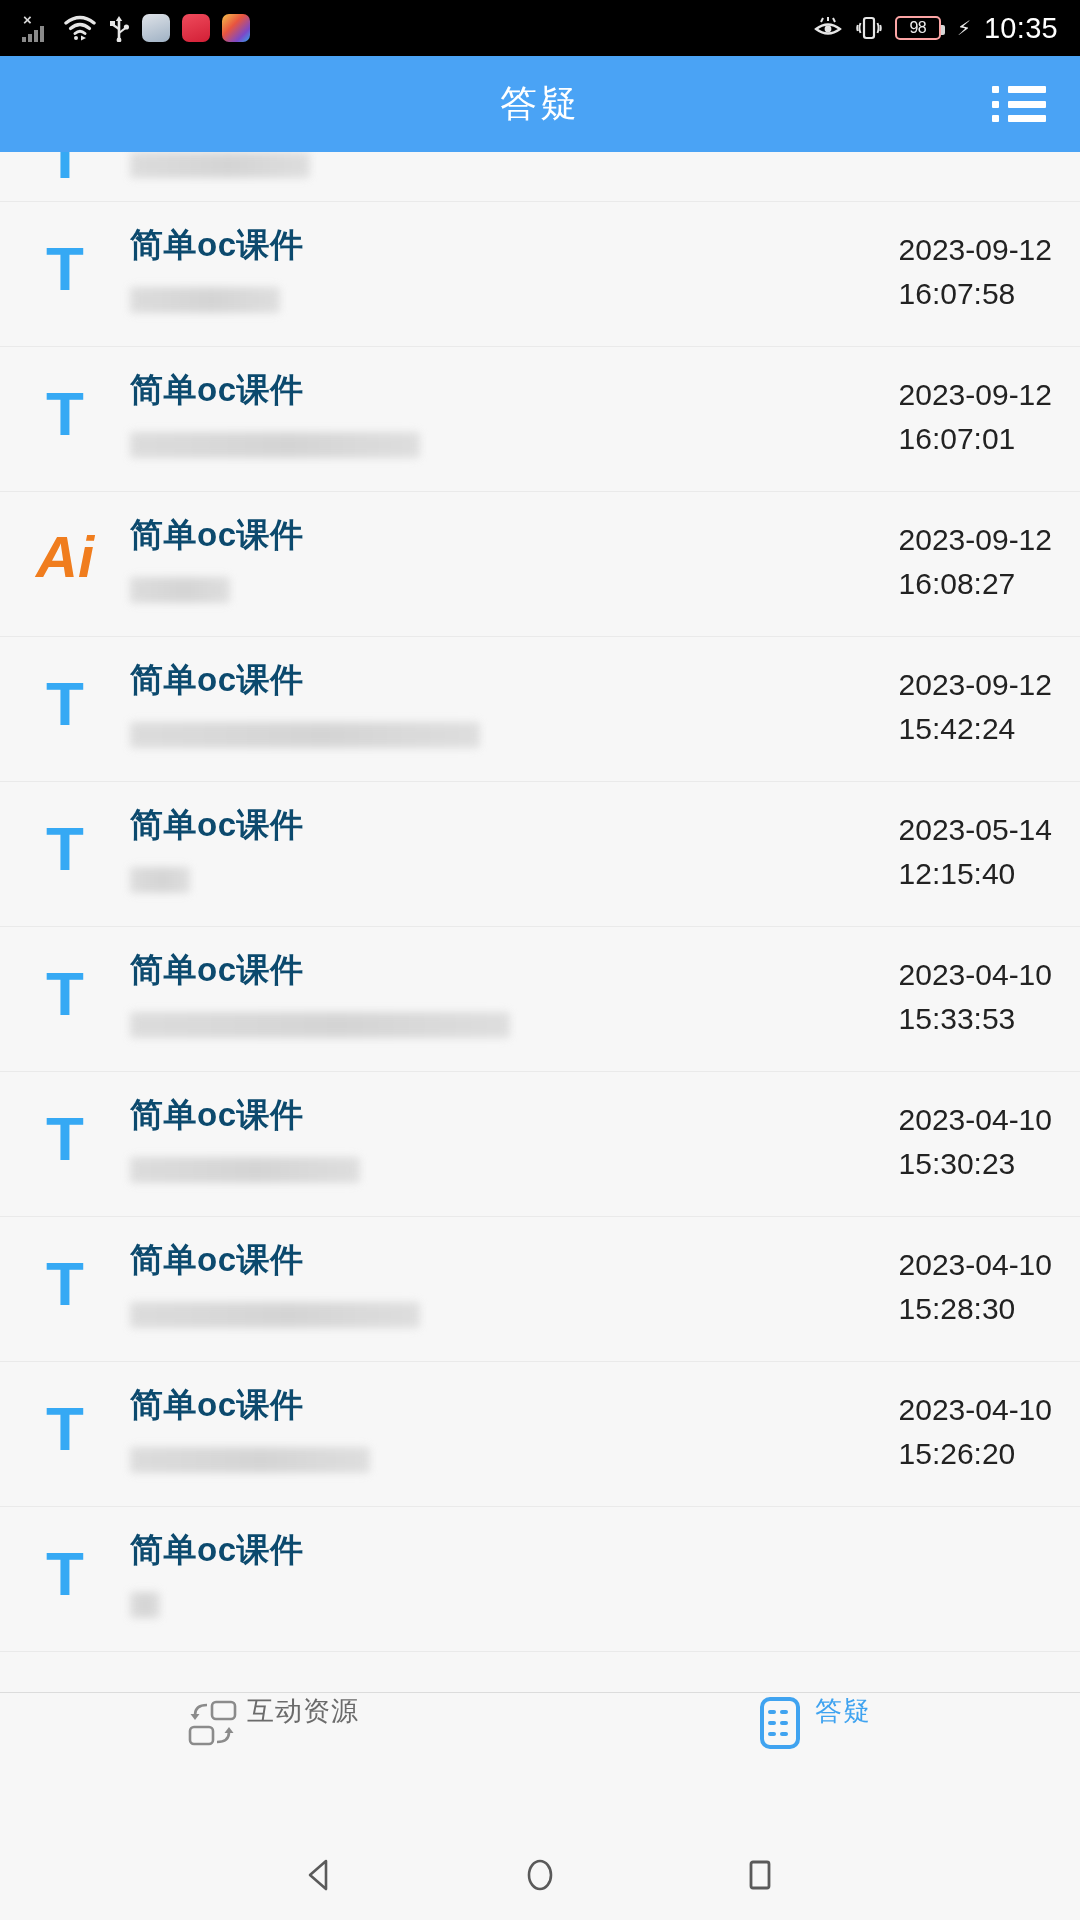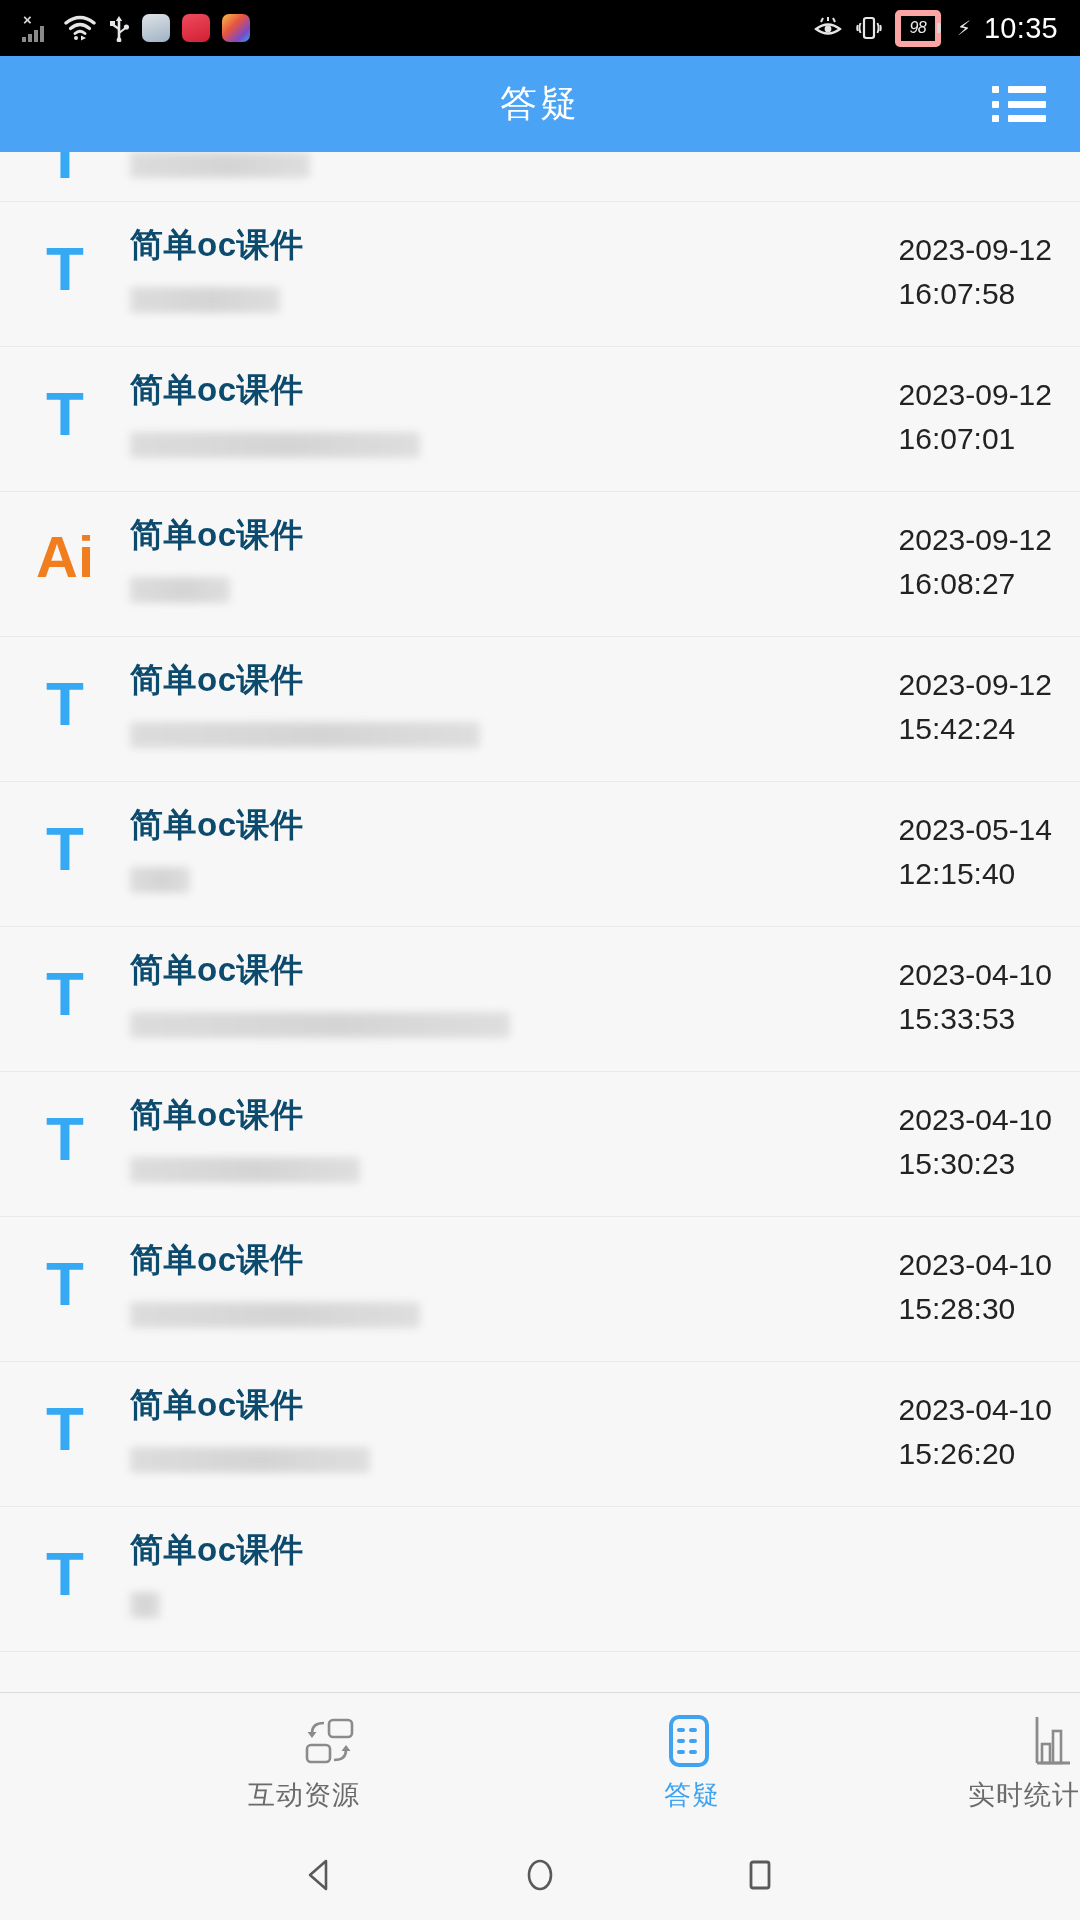--- a/index.html
+++ b/index.html
@@ -34,22 +34,22 @@
   .icon-wifi{ width:32px; height:26px; }
   .icon-usb{ width:22px; height:28px; }
   .app-badge{ width:28px; height:28px; border-radius:7px; display:block; }
   .badge-blue{ background:linear-gradient(160deg,#dfe3e8,#9fb1c4); }
   .badge-red{ background:linear-gradient(160deg,#ef4b5c,#d21f36); }
   .badge-rainbow{ background:linear-gradient(135deg,#f4c04a,#e8553f 40%,#7b49c9 75%,#2fa7e8); }
 
   .icon-eye{ width:30px; height:24px; }
   .icon-vibrate{ width:26px; height:28px; }
   .battery{
-    width:46px; height:37px; border:6px solid #fca5a5; border-radius:5px;
-    display:flex; align-items:center; justify-content:center; position:relative;font-style:italic;
+    width:46px; height:24px; border:2px solid #fca5a5; border-radius:5px;
+    display:flex; align-items:center; justify-content:center; position:relative;
   }
   .battery:after{
     content:""; position:absolute; right:-6px; top:7px;
     width:4px; height:10px; background:#d6d6d6; border-radius:0 2px 2px 0;
   }
   .battery span{ font-size:16px; line-height:1; color:#ededed; letter-spacing:-0.5px;}
   .bolt{ font-size:20px; line-height:1; color:#ededed; margin-left:3px;}
   .sb-time{ font-size:29px; color:#fff; letter-spacing:0.3px; }
 
   
@@ -93,21 +93,21 @@
   .row-icon{
     width:130px; flex:0 0 130px;
     display:flex; align-items:center; justify-content:center;
     padding-top:14px;
   }
   .ft{
     font-size:62px; line-height:1; font-weight:700;
     font-family:"Liberation Sans","DejaVu Sans",sans-serif;
   }
   .ft-t{ color:#36a9f4; }
-  .ft-ai{ color:#f07d1e; font-size:58px; }
+  .ft-ai{ color:#f07d1e; font-size:58px;font-style:italic; }
   .row-body{ flex:1; min-width:0; padding-right:20px; }
   .row-title{
     font-size:33px; font-weight:700; color:#0c4a6e;
     letter-spacing:0.5px; line-height:1.25;
   }
   .row-sub{
     margin-top:22px; height:26px;
     display:block; border-radius:3px;
     background:linear-gradient(90deg,#d8d8d8,#cfcfcf 55%,#dadada);
     filter:blur(4px);
@@ -121,22 +121,22 @@
 
   
   .tabbar{
     position:absolute; left:0; bottom:90px;
     width:1080px; height:138px;
     background:#f7f7f7;
     border-top:1px solid #dcdcdc;
     display:flex; align-items:center;
   }
   .tab{
-    flex:1; display:flex; flex-direction:column;
-    align-items:flex-end; justify-content:center; gap:4px;
+    flex:1; display:flex; 
+    align-items:flex-start; justify-content:center; gap:4px;
     height:100%;
   }
   .tab .tab-label{ font-size:27px; color:#6b6b6b; letter-spacing:1px; }
   .tab.active .tab-label{ color:#3fa3f0; }
   .tab-ic{ width:62px; height:62px; display:flex; align-items:center; justify-content:center; }
 
   
   .android-nav{
     position:absolute; left:0; bottom:0;
     width:1080px; height:90px;
@@ -395,31 +395,20 @@
           <rect x="19" y="28" width="8" height="4" rx="2"></rect>
           <rect x="31" y="28" width="8" height="4" rx="2"></rect>
           <rect x="19" y="39" width="8" height="4" rx="2"></rect>
           <rect x="31" y="39" width="8" height="4" rx="2"></rect>
         </g>
       </svg>
     </span>
     <span class="tab-label">答疑</span>
   </div>
 
-  <div class="tab">
-    <span class="tab-ic">
-      <svg viewBox="0 0 62 62" width="62" height="62">
-        <line x1="19" y1="6" x2="19" y2="52" stroke="#8b8b8b" stroke-width="2.8"></line>
-        <line x1="19" y1="52" x2="52" y2="52" stroke="#8b8b8b" stroke-width="2.8"></line>
-        <rect x="24" y="33" width="8" height="19" stroke="#8b8b8b" stroke-width="2.6" fill="none"></rect>
-        <rect x="35" y="20" width="8" height="32" stroke="#8b8b8b" stroke-width="2.6" fill="none"></rect>
-      </svg>
-    </span>
-    <span class="tab-label">实时统计</span>
-  </div>
 
 </div>
 
 <div class="android-nav">
   <span class="nav-key">
     <svg viewBox="0 0 40 40" width="40" height="40">
       <path d="M26 6 L10 20 L26 34 z" stroke="#5a5a5a" stroke-width="2.6" fill="none" stroke-linejoin="round"></path>
     </svg>
   </span>
   <span class="nav-key">

